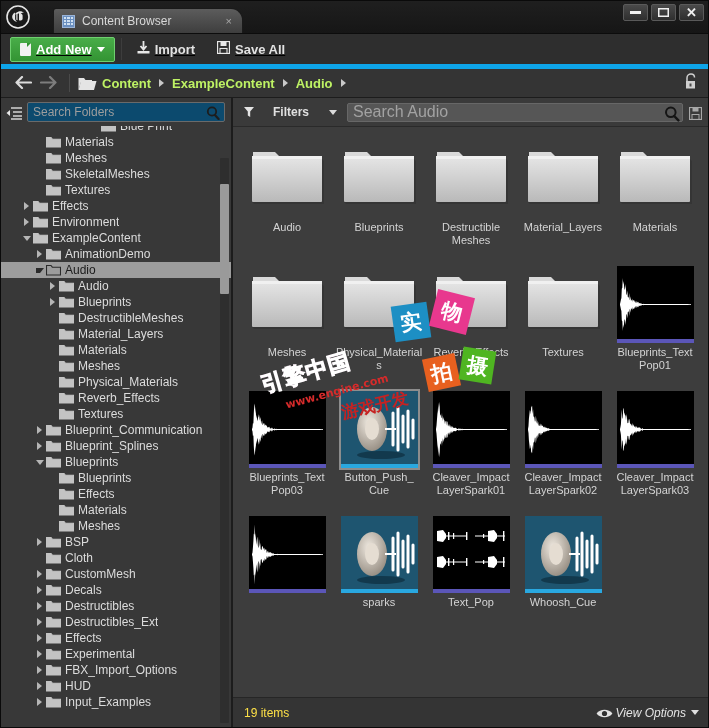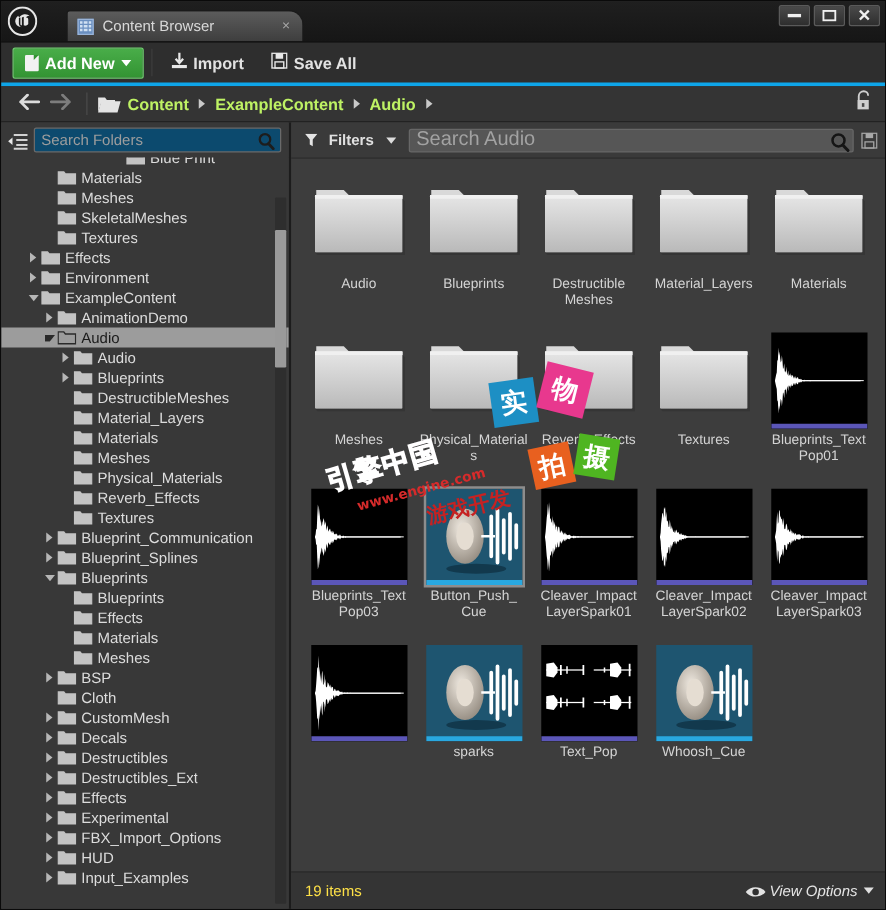--- a/index.html
+++ b/index.html
@@ -67,22 +67,22 @@
     border: 1px solid #5a5a5a; border-radius: 2px;
     display: flex; align-items: center; justify-content: center;
     color: #f0f0f0; font-size: 10px; line-height: 1;
   }
   .wc.close { font-size: 13px; font-weight: bold; }
 
   
   .toolbar {
     height: 35px; flex: 0 0 35px;
     background: #2e2e2e;
-    border-bottom: 3px solid #0ea5e9;
-    display: flex; align-items: center; padding-left: 9px; gap: 4px;
+    border-bottom: 5px solid #0ea5e9;
+    display: flex; align-items: center; padding-left: 9px; gap: 4px; text-decoration: underline;
   }
   .btn-addnew {
     height: 25px;
     background: linear-gradient(#49ad49, #339433);
     border: 1px solid #6fd06f;
     border-radius: 2px;
     display: flex; align-items: center; gap: 5px;
     padding: 0 9px;
     color: #ffffff; font-size: 13px; font-weight: bold;
   }
@@ -182,21 +182,21 @@
   }
 
   
   .main { flex: 1 1 auto; display: flex; flex-direction: column; min-width: 0; background: #3d3d3d; }
   .filterbar {
     height: 29px; flex: 0 0 29px;
     background: #3a3a3a; border-bottom: 1px solid #2a2a2a;
     display: flex; align-items: center; gap: 6px; padding: 0 6px 0 7px;
   }
   .filters-btn {
-    display: flex; align-items: center; gap: 10px;
+    display: flex; align-items: center; gap: 20px;
     color: #e0e0e0; font-size: 12px; font-weight: bold;
     padding: 2px 4px;
   }
   .funnel { width: 9px; height: 10px; }
   .asset-search {
     flex: 1; height: 19px;
     background: #565656; border: 1px solid #676767; border-radius: 2px;
     display: flex; align-items: center; padding: 0 5px;
   }
   .asset-search .ph { color: #a2a2a2; font-size: 16px; flex: 1; }

